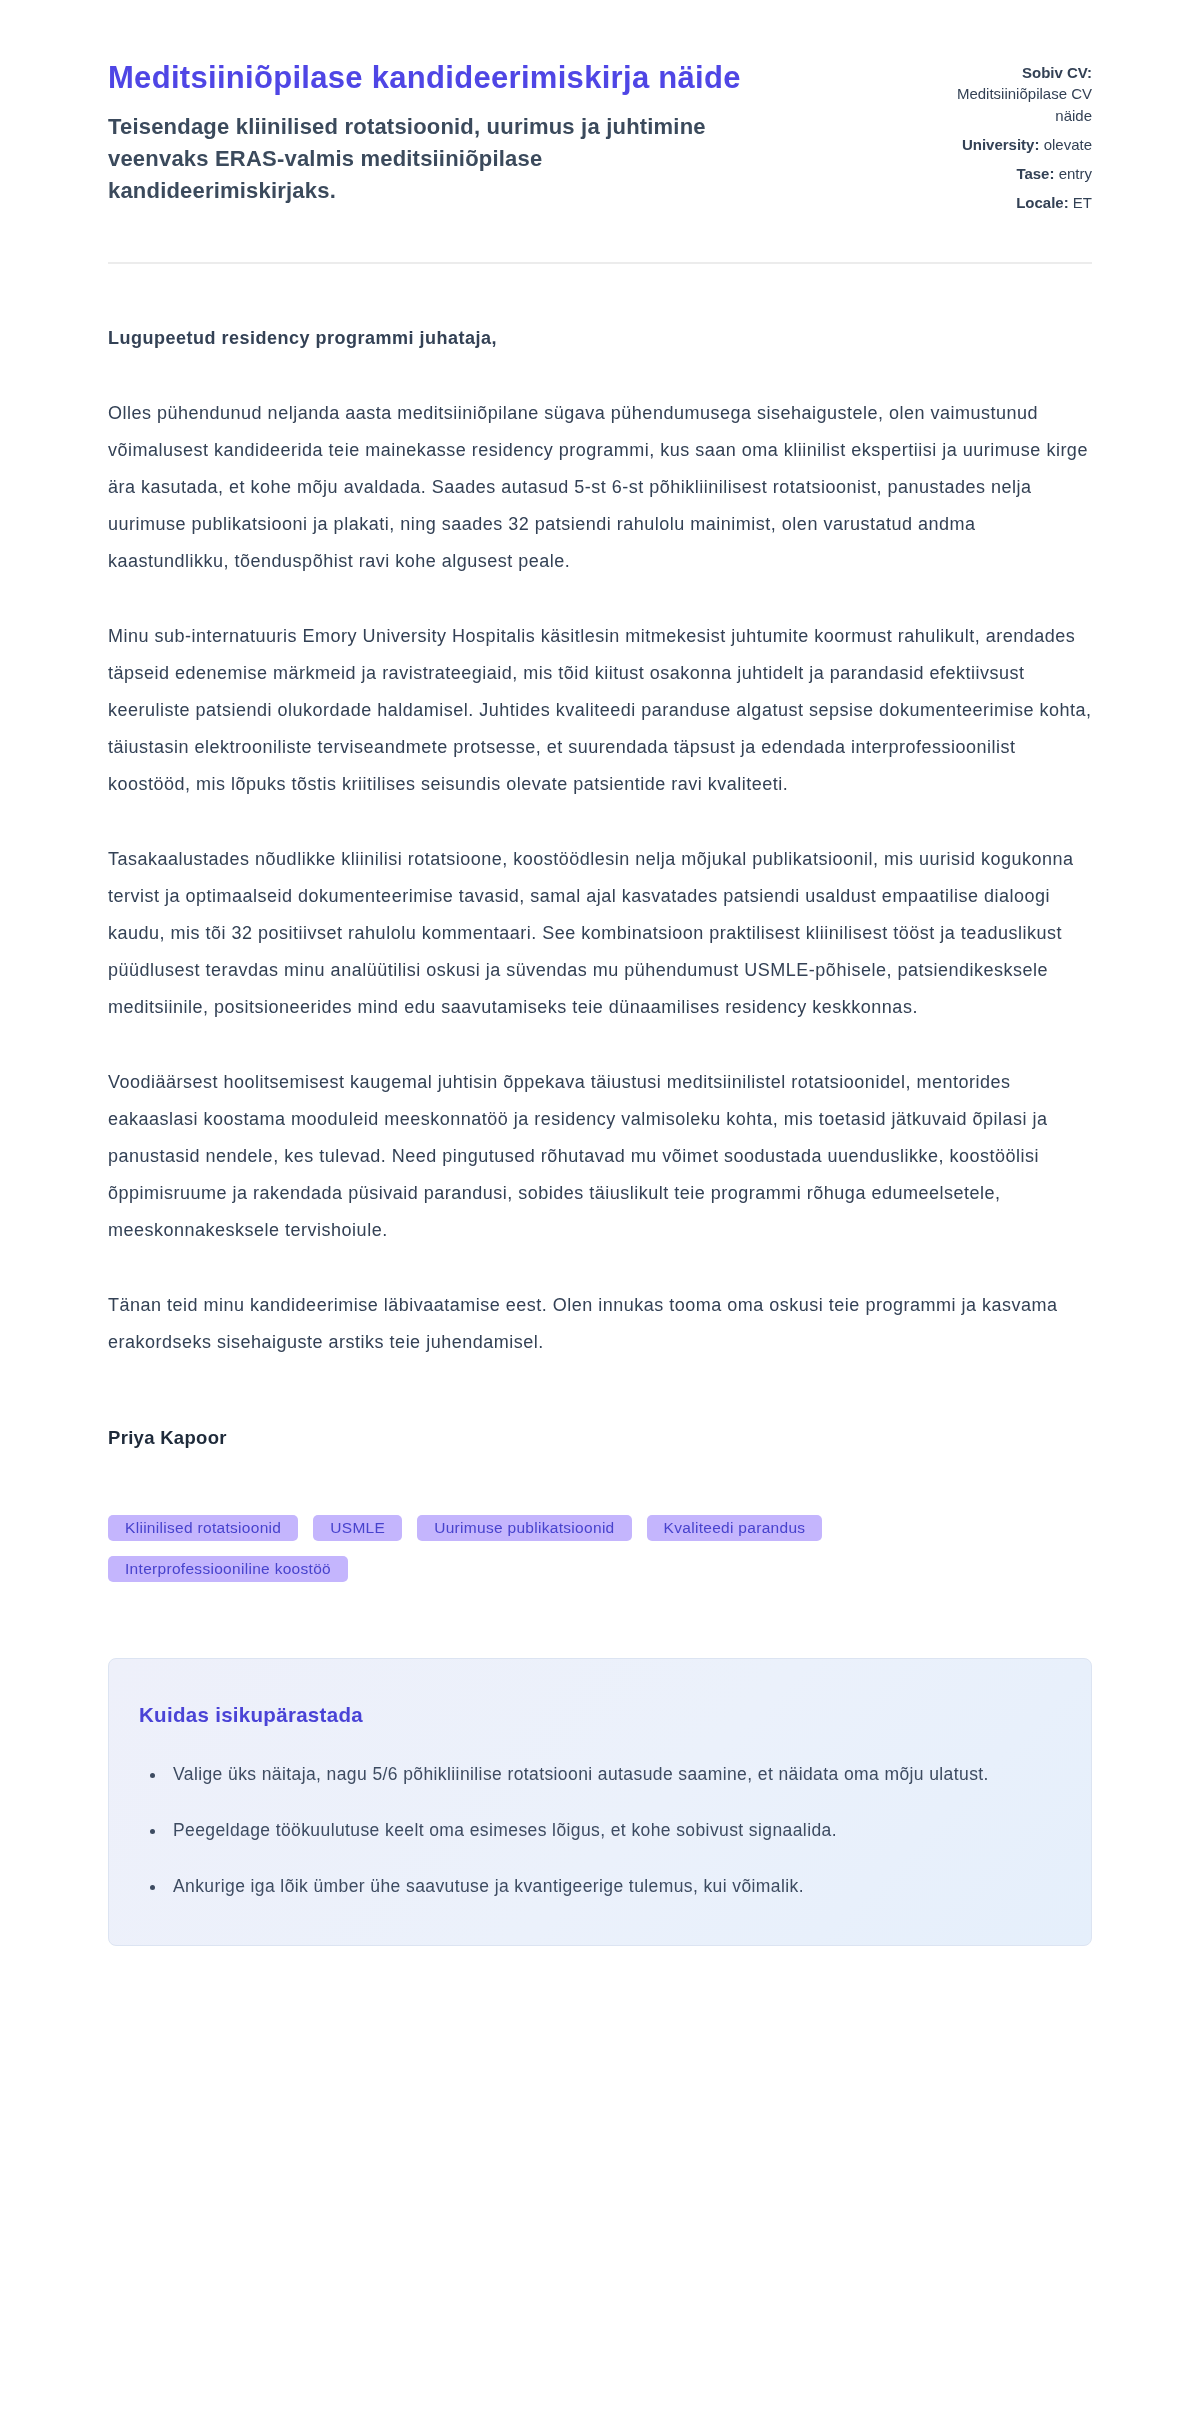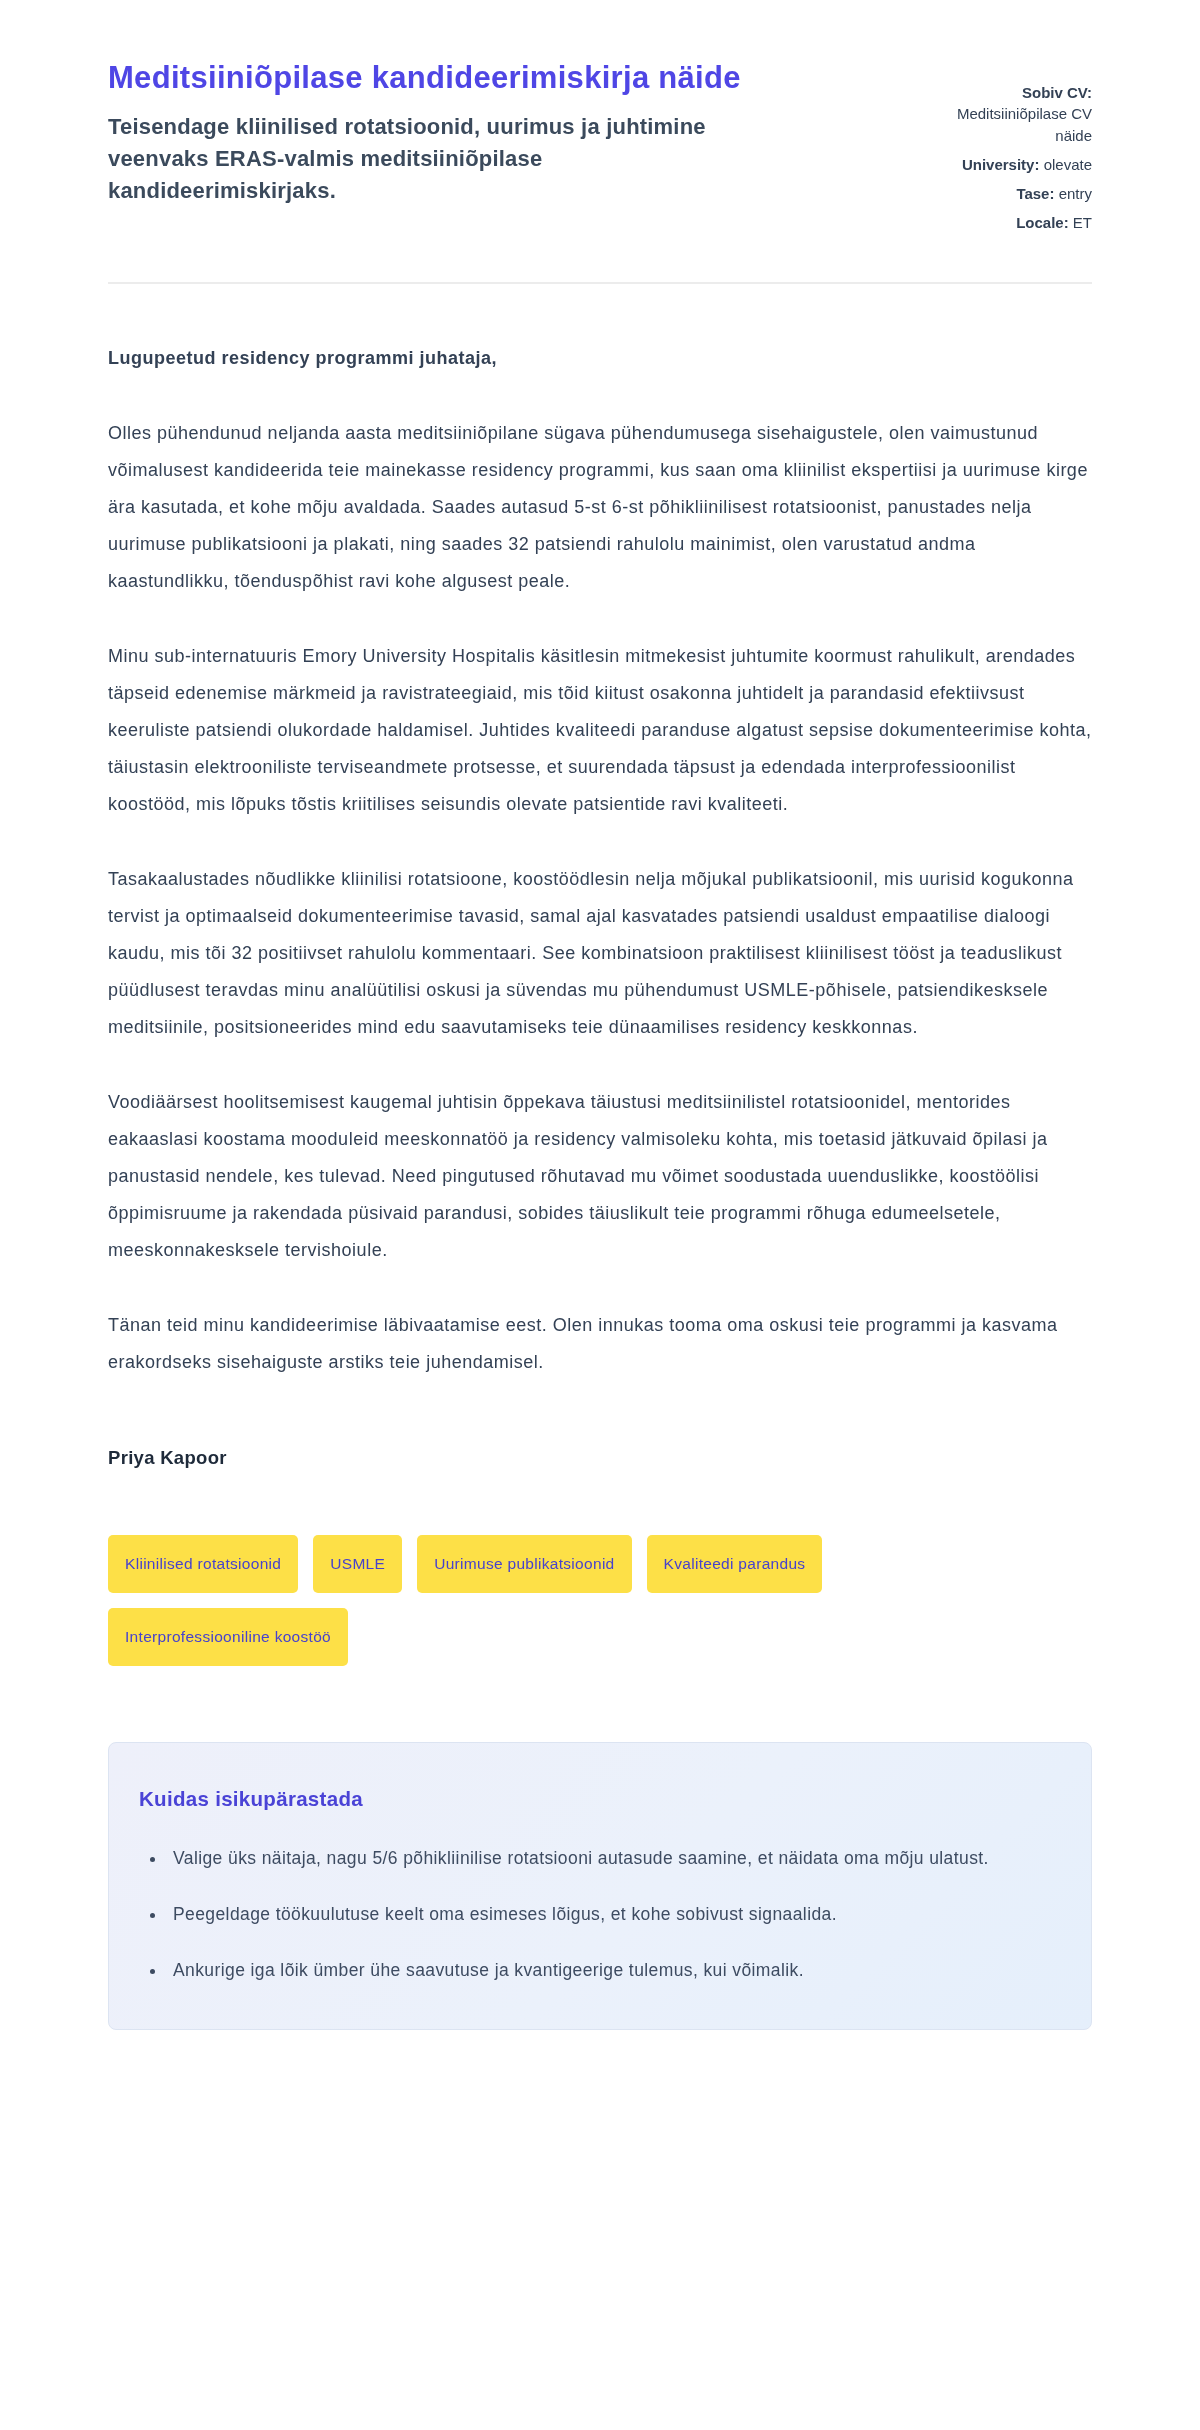--- a/index.html
+++ b/index.html
@@ -49,21 +49,20 @@
     letter-spacing: 0.2px;
   }
   .header-meta {
     width: 165px;
     flex: 0 0 auto;
     text-align: right;
     font-size: 15px;
     line-height: 1.42;
     color: #334155;
     padding-top: 4px;
-    margin-top: 20px;
   }
   .meta-row { margin-bottom: 8px; }
   .meta-label { font-weight: 700; }
 
   .divider {
     border: none;
     border-top: 2px solid #ececec;
     margin: 40px 0 0 0;
   }
 
@@ -104,25 +103,25 @@
   
   .tags {
     margin-top: 66px;
     display: flex;
     flex-wrap: wrap;
     gap: 15px;
     max-width: 900px;
   }
   .tag-chip {
     display: inline-block;
-    background: #fde047;
+    background: #c4b5fd;
     color: #4742cd;
     font-size: 15.5px;
     letter-spacing: 0.3px;
-    padding: 20px 17px;
+    padding: 4px 17px;
     border-radius: 5px;
     white-space: nowrap;
   }
 
   
   .callout {
     margin-top: 76px;
     border: 1px solid #dce4f2;
     border-radius: 8px;
     background: linear-gradient(135deg, #eef0fa 0%, #ebf1fb 55%, #e5effb 100%);

